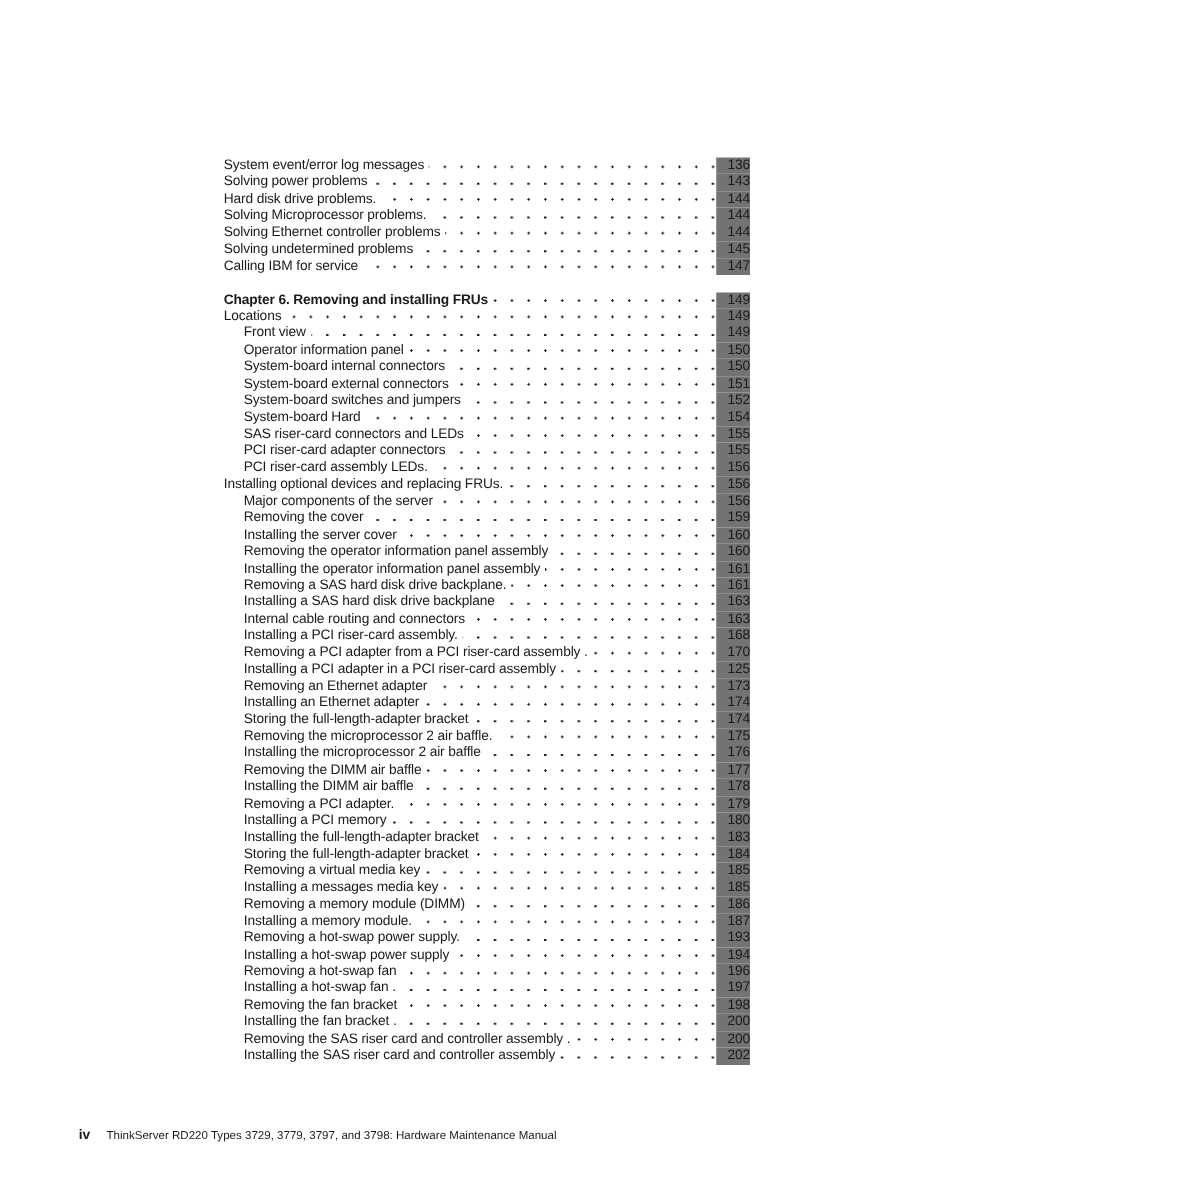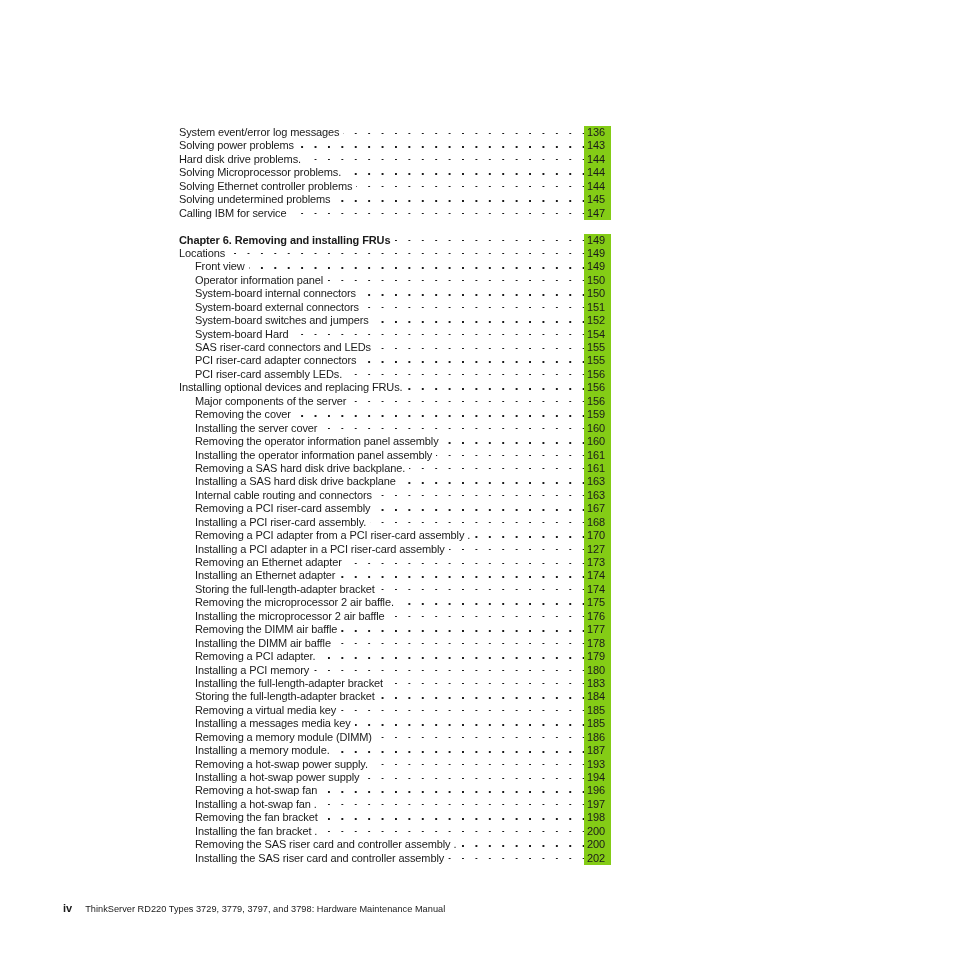--- a/index.html
+++ b/index.html
@@ -68,25 +68,25 @@
     z-index: 1;
     overflow: hidden;
     background-image: radial-gradient(circle at 1.1px 50%, #1a1a1a 0.85px, rgba(0,0,0,0) 1.05px);
     background-size: 13.42px 100%;
     background-position: 1.5px 0.5px;
     background-repeat: repeat-x;
   }
 
   .pageno {
     position: absolute;
-    right: 0;
+    right: 11px;
     top: 0;
     width: 24px;
-    text-align: left;
-    background: #84cc16;
+    text-align: right;
+    background: #737373;
     padding-left: 3px;
     z-index: 2;
   }
   .toc-row.chapter .pageno { font-weight: normal; }
 
   
   #footer {
     position: absolute;
     left: 63px;
     top: 902px;
@@ -128,24 +128,23 @@
       <div class="toc-row lvl1"><span class="leader"></span><span class="label">PCI riser-card assembly LEDs.</span><span class="pageno">156</span></div>
       <div class="toc-row lvl0"><span class="leader"></span><span class="label">Installing optional devices and replacing FRUs.</span><span class="pageno">156</span></div>
       <div class="toc-row lvl1"><span class="leader"></span><span class="label">Major components of the server</span><span class="pageno">156</span></div>
       <div class="toc-row lvl1"><span class="leader"></span><span class="label">Removing the cover</span><span class="pageno">159</span></div>
       <div class="toc-row lvl1"><span class="leader"></span><span class="label">Installing the server cover</span><span class="pageno">160</span></div>
       <div class="toc-row lvl1"><span class="leader"></span><span class="label">Removing the operator information panel assembly</span><span class="pageno">160</span></div>
       <div class="toc-row lvl1"><span class="leader"></span><span class="label">Installing the operator information panel assembly</span><span class="pageno">161</span></div>
       <div class="toc-row lvl1"><span class="leader"></span><span class="label">Removing a SAS hard disk drive backplane.</span><span class="pageno">161</span></div>
       <div class="toc-row lvl1"><span class="leader"></span><span class="label">Installing a SAS hard disk drive backplane</span><span class="pageno">163</span></div>
       <div class="toc-row lvl1"><span class="leader"></span><span class="label">Internal cable routing and connectors</span><span class="pageno">163</span></div>
-      <div class="toc-row lvl1"><span class="leader"></span><span class="label">Removing a PCI riser-card assembly</span><span class="pageno">167</span></div>
       <div class="toc-row lvl1"><span class="leader"></span><span class="label">Installing a PCI riser-card assembly.</span><span class="pageno">168</span></div>
       <div class="toc-row lvl1"><span class="leader"></span><span class="label">Removing a PCI adapter from a PCI riser-card assembly .</span><span class="pageno">170</span></div>
-      <div class="toc-row lvl1"><span class="leader"></span><span class="label">Installing a PCI adapter in a PCI riser-card assembly</span><span class="pageno">127</span></div>
+      <div class="toc-row lvl1"><span class="leader"></span><span class="label">Installing a PCI adapter in a PCI riser-card assembly</span><span class="pageno">125</span></div>
       <div class="toc-row lvl1"><span class="leader"></span><span class="label">Removing an Ethernet adapter</span><span class="pageno">173</span></div>
       <div class="toc-row lvl1"><span class="leader"></span><span class="label">Installing an Ethernet adapter</span><span class="pageno">174</span></div>
       <div class="toc-row lvl1"><span class="leader"></span><span class="label">Storing the full-length-adapter bracket</span><span class="pageno">174</span></div>
       <div class="toc-row lvl1"><span class="leader"></span><span class="label">Removing the microprocessor 2 air baffle.</span><span class="pageno">175</span></div>
       <div class="toc-row lvl1"><span class="leader"></span><span class="label">Installing the microprocessor 2 air baffle</span><span class="pageno">176</span></div>
       <div class="toc-row lvl1"><span class="leader"></span><span class="label">Removing the DIMM air baffle</span><span class="pageno">177</span></div>
       <div class="toc-row lvl1"><span class="leader"></span><span class="label">Installing the DIMM air baffle</span><span class="pageno">178</span></div>
       <div class="toc-row lvl1"><span class="leader"></span><span class="label">Removing a PCI adapter.</span><span class="pageno">179</span></div>
       <div class="toc-row lvl1"><span class="leader"></span><span class="label">Installing a PCI memory</span><span class="pageno">180</span></div>
       <div class="toc-row lvl1"><span class="leader"></span><span class="label">Installing the full-length-adapter bracket</span><span class="pageno">183</span></div>

